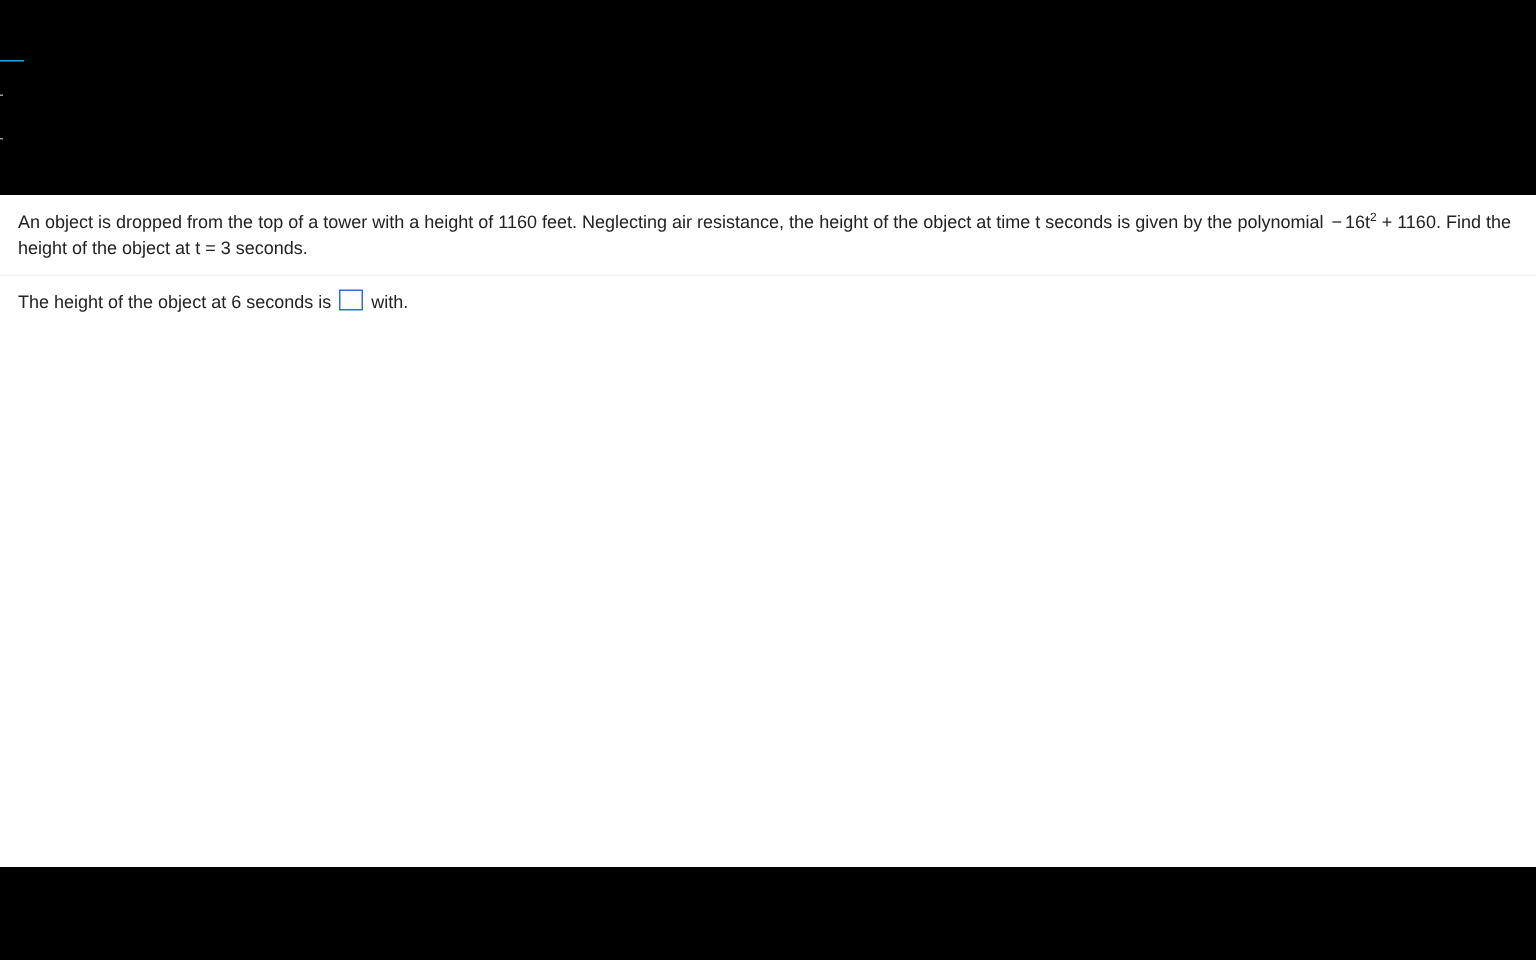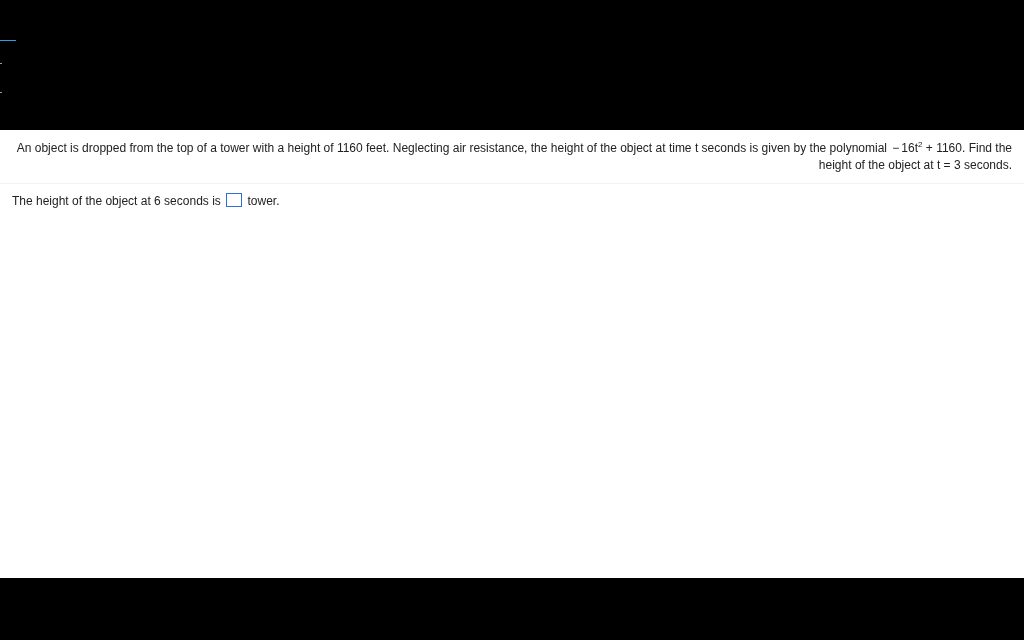--- a/index.html
+++ b/index.html
@@ -38,21 +38,20 @@
       position: absolute;
       bottom: 0;
       left: 0;
     }
     .question-area {
       padding: 10px 12px 8px 12px;
       font-size: 12px;
       color: #222;
       line-height: 1.45;
       border-bottom: 1px solid #f2f2f2;
-      text-align: right;
     }
     .answer-area {
       padding: 8px 12px 8px 12px;
       font-size: 12px;
       color: #222;
       line-height: 1.5;
     }
     .poly-neg { margin: 0 2px 0 2px; }
     .poly-coeff {}
     .poly-sup { font-size: 8px; vertical-align: super; line-height: 0; }
@@ -76,16 +75,16 @@
 </div>
 
 <div class="question-area">
   <span>An object is dropped from the top of a tower with a height of 1160 feet. Neglecting air resistance, the height of the object at time t seconds is given by the polynomial </span>
   <span class="poly-neg">−</span><span class="poly-coeff">16t</span><span class="poly-sup">2</span><span> + 1160. Find the height of the object at t = 3 seconds.</span>
 </div>
 
 <div class="answer-area">
   <span>The height of the object at 6 seconds is </span>
   <span class="answer-input" value=""></span>
-  <span> tower.</span>
+  <span> with.</span>
 </div>
 
 <div class="bottom-black-bar"></div>
 
 </body></html>

